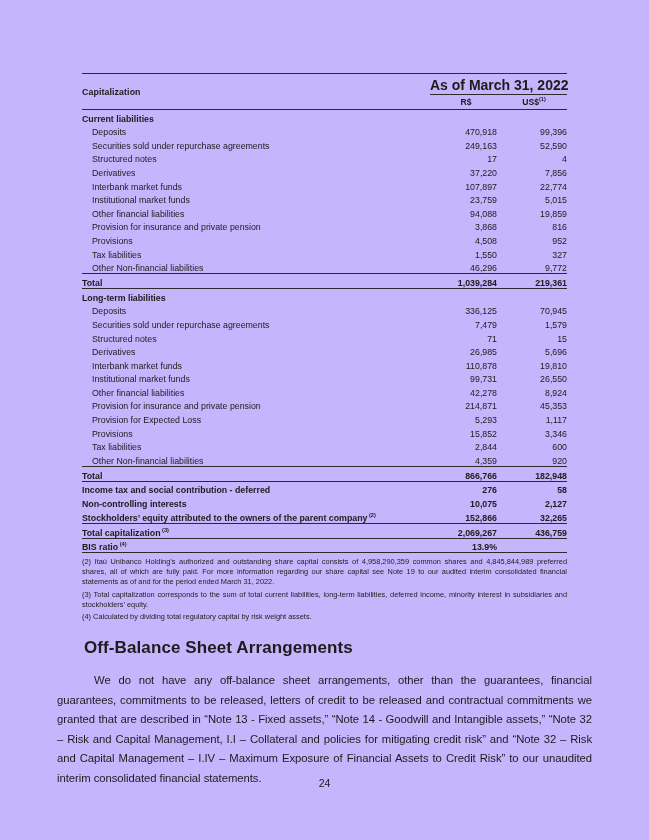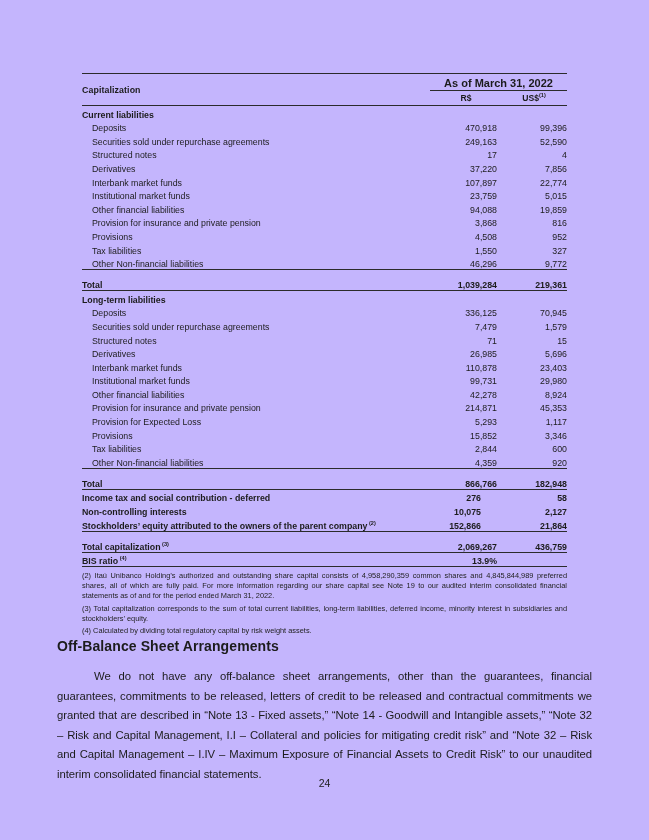--- a/index.html
+++ b/index.html
@@ -6,42 +6,42 @@
   html,body { background:#e8e8e8; }
   .page {
     width:649px; height:840px; background:#c4b5fd; position:relative;
     font-family:"Liberation Sans", sans-serif; color:#1c1c1c; overflow:hidden;
   }
   
   .table-zone { position:absolute; left:82px; top:73px; width:485px; }
   .t-header { display:flex; border-top:1.5px solid #2b2b2b; border-bottom:1px solid #2b2b2b; }
   .t-title { flex:1; display:flex; align-items:center; font-weight:700; font-size:8.8px; letter-spacing:.1px; }
   .t-right { width:137px; display:flex; flex-direction:column; }
-  .t-date { font-weight:700; text-align:center; font-size:11px; border-bottom:1px solid #2b2b2b; padding:2.5px 0 1.5px; white-space:nowrap; }
+  .t-date { font-weight:700; text-align:center; font-size:14px; border-bottom:1px solid #2b2b2b; padding:2.5px 0 1.5px; white-space:nowrap; }
   .t-cols { display:flex; padding:2px 0 2px; }
   .c-rs  { width:62px; margin-left:5px; text-align:center; font-weight:700; font-size:8.6px; }
   .c-usd { width:66px; margin-left:4px; text-align:center; font-weight:700; font-size:8.6px; }
   sup { font-size:5.6px; vertical-align:super; line-height:0; }
   .t-note { text-align:right; font-style:italic; font-size:7.8px; padding:3px 0 4px; color:#222; }
   
   .row { display:flex; align-items:flex-end; height:13.6px; font-size:8.8px; }
   .row .lbl { flex:1; white-space:nowrap; overflow:hidden; }
   .row.item .lbl { padding-left:10px; }
   .row .v  { width:62px; margin-left:5px; text-align:right; white-space:nowrap; }
   .row .v2 { width:66px; margin-left:4px; text-align:right; white-space:nowrap; }
   .row.section { font-weight:700; }
-  .row.bold { font-weight:700;gap:16px; }
-  .row.total { font-weight:700; border-top:1px solid #2b2b2b; border-bottom:1px solid #2b2b2b; height:22px; }
+  .row.bold { font-weight:700; }
+  .row.total { font-weight:700; border-top:1px solid #2b2b2b; border-bottom:1px solid #2b2b2b; height:16px; }
   .row.bis { font-weight:700; border-bottom:1px solid #2b2b2b; height:14.6px; }
   
   .t-footnotes { margin-top:4px; }
   .t-footnotes p { font-size:7.4px; line-height:10px; text-align:justify; margin-bottom:2.5px; color:#222; }
   
   .text-zone { position:absolute; left:57px; top:638px; width:535px; }
-  .obs-heading { font-weight:700; font-size:14px; letter-spacing:.1px; }
+  .obs-heading { font-weight:700; font-size:17px; letter-spacing:.1px;margin-left:27px; }
   .obs-para { margin-top:13px; font-size:11.3px; line-height:19.5px; text-align:justify; text-indent:37px; letter-spacing:-.05px; }
   
   .page-number { position:absolute; left:0; width:100%; bottom:51px; text-align:center; font-size:10.5px; }
 </style>
 </head>
 <body>
 
 <div class="page">
 
   <div class="table-zone">
@@ -145,26 +145,26 @@
           <span class="v2">15</span>
         </div>
         <div class="row item">
           <span class="lbl">Derivatives</span>
           <span class="v">26,985</span>
           <span class="v2">5,696</span>
         </div>
         <div class="row item">
           <span class="lbl">Interbank market funds</span>
           <span class="v">110,878</span>
-          <span class="v2">23,403</span>
+          <span class="v2">19,810</span>
         </div>
         <div class="row item">
           <span class="lbl">Institutional market funds</span>
           <span class="v">99,731</span>
-          <span class="v2">29,980</span>
+          <span class="v2">26,550</span>
         </div>
         <div class="row item">
           <span class="lbl">Other financial liabilities</span>
           <span class="v">42,278</span>
           <span class="v2">8,924</span>
         </div>
         <div class="row item">
           <span class="lbl">Provision for insurance and private pension</span>
           <span class="v">214,871</span>
           <span class="v2">45,353</span>
@@ -200,21 +200,21 @@
           <span class="v2">58</span>
         </div>
         <div class="row bold">
           <span class="lbl">Non-controlling interests</span>
           <span class="v">10,075</span>
           <span class="v2">2,127</span>
         </div>
         <div class="row bold">
           <span class="lbl">Stockholders’ equity attributed to the owners of the parent company<sup> (2)</sup></span>
           <span class="v">152,866</span>
-          <span class="v2">21,864</span>
+          <span class="v2">32,265</span>
         </div>
         <div class="row total">
           <span class="lbl">Total capitalization<sup> (3)</sup></span>
           <span class="v">2,069,267</span>
           <span class="v2">436,759</span>
         </div>
         <div class="row bis">
           <span class="lbl">BIS ratio<sup> (4)</sup></span>
           <span class="v">13.9%</span>
           <span class="v2"></span>

